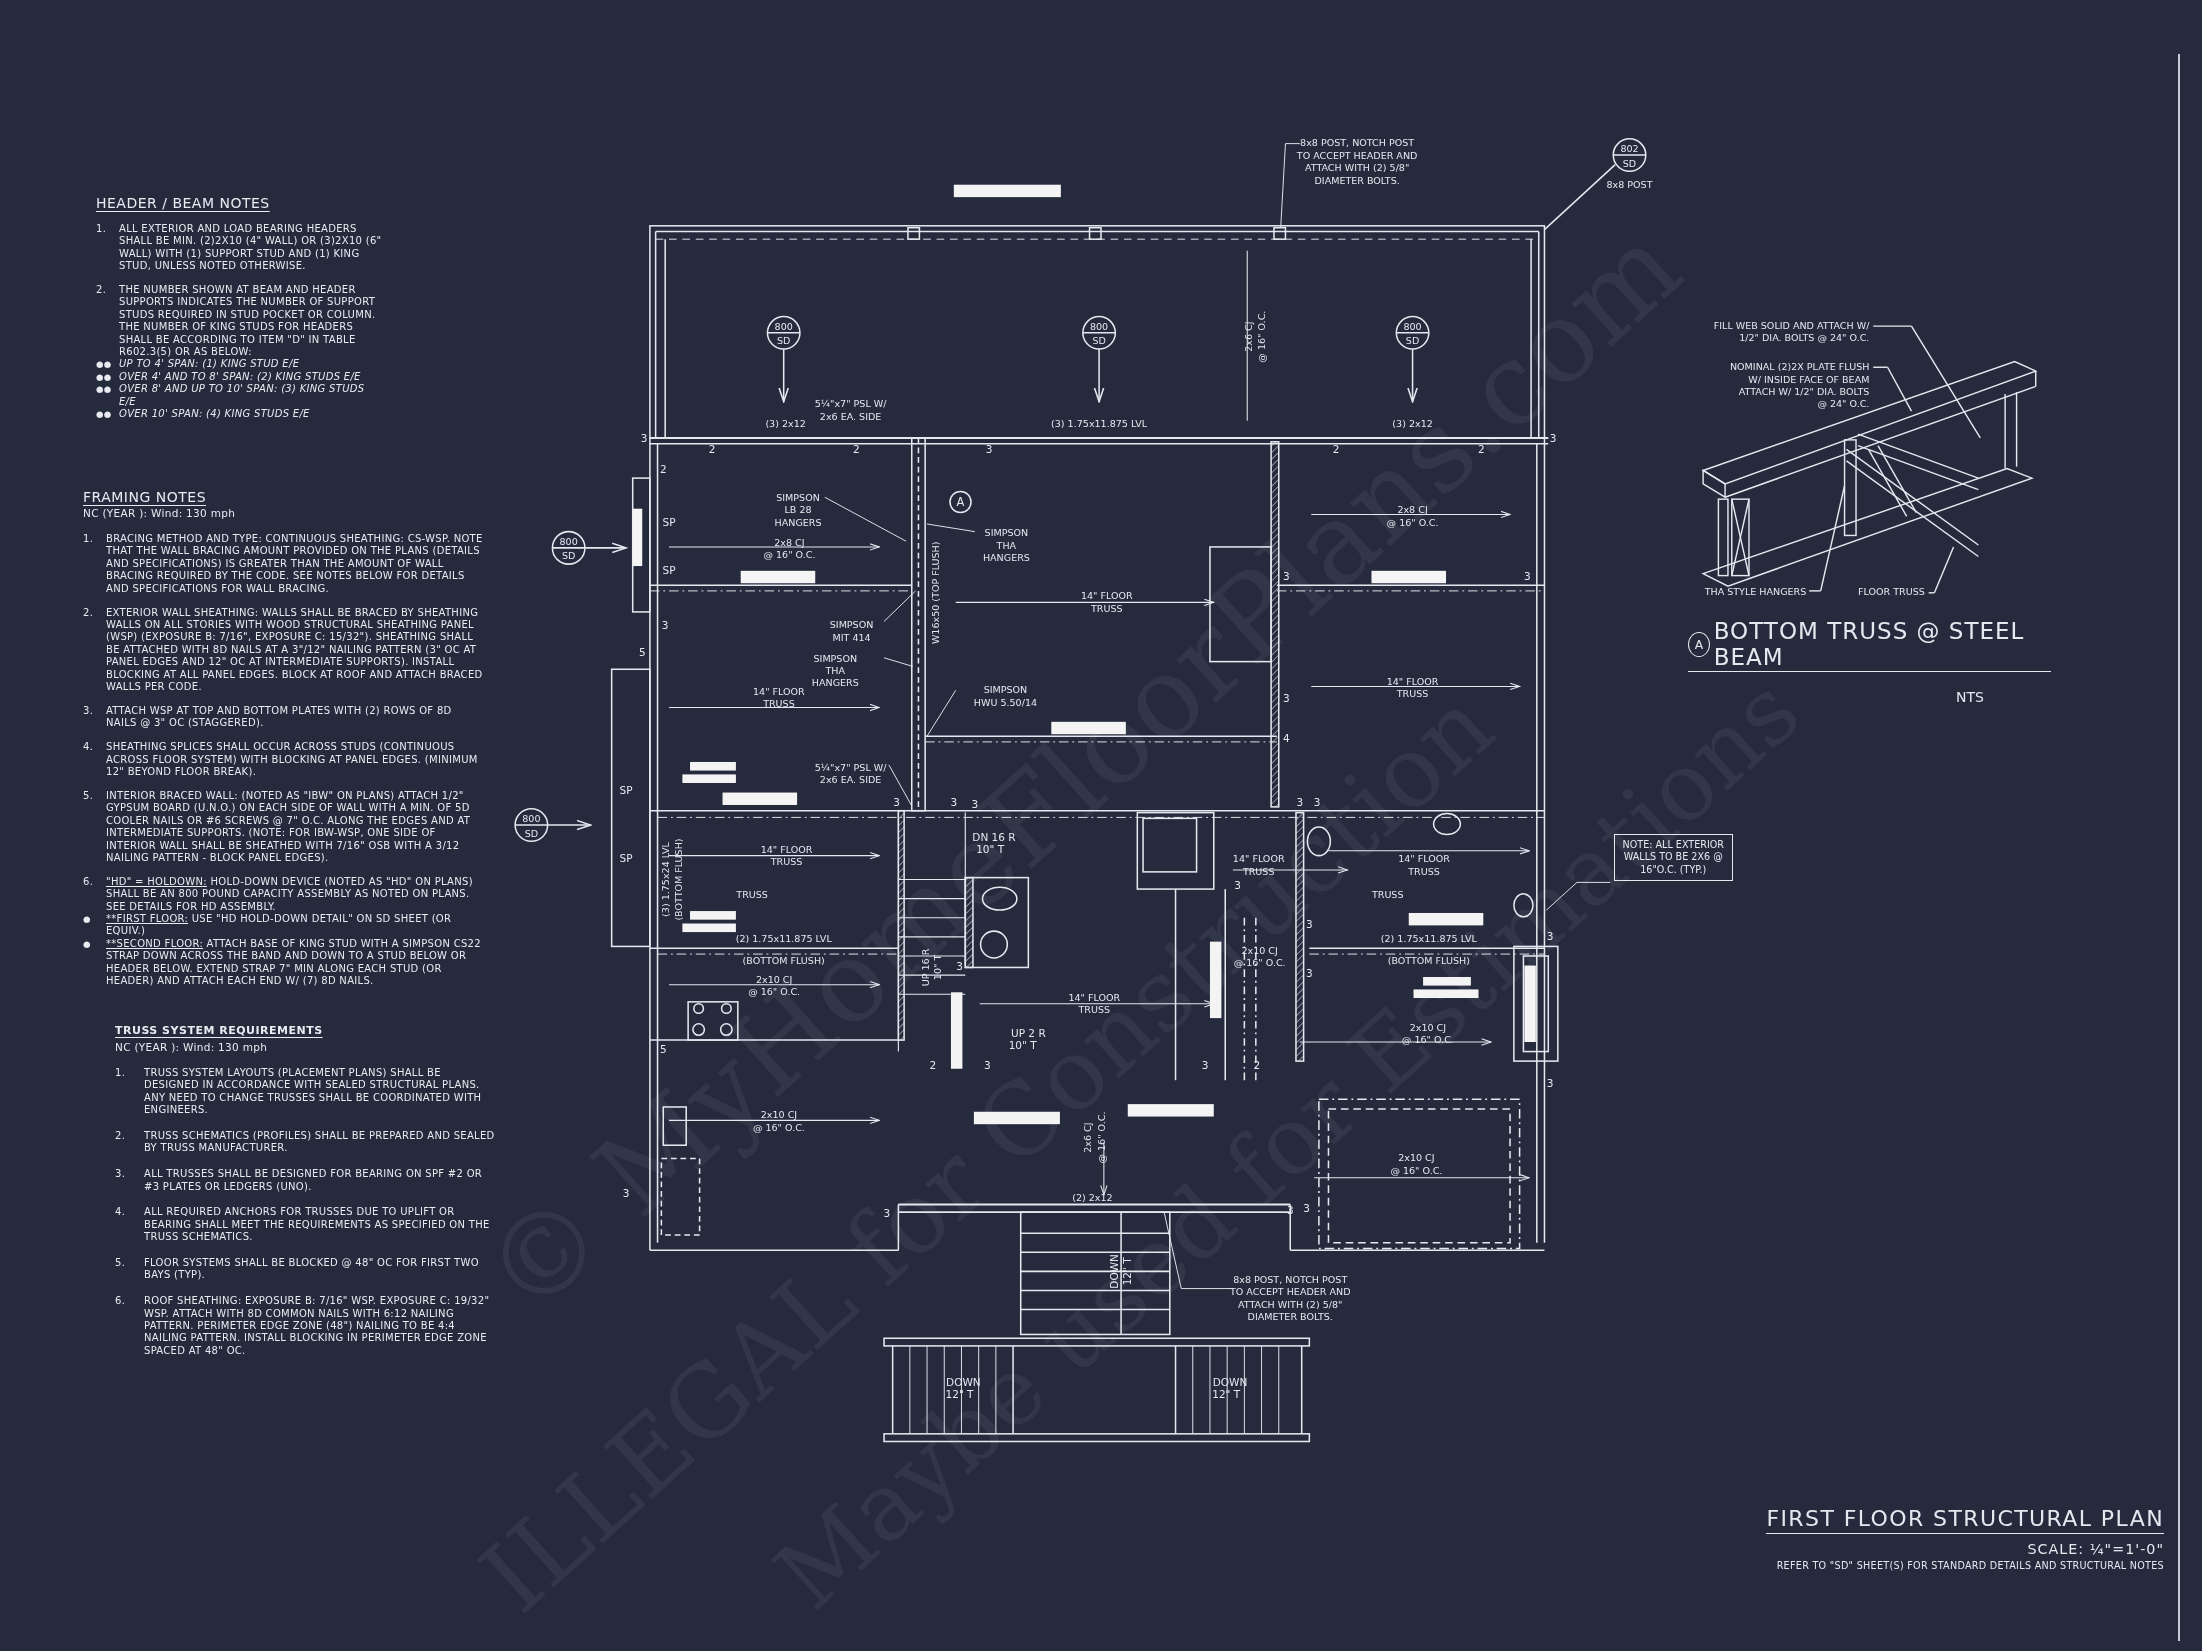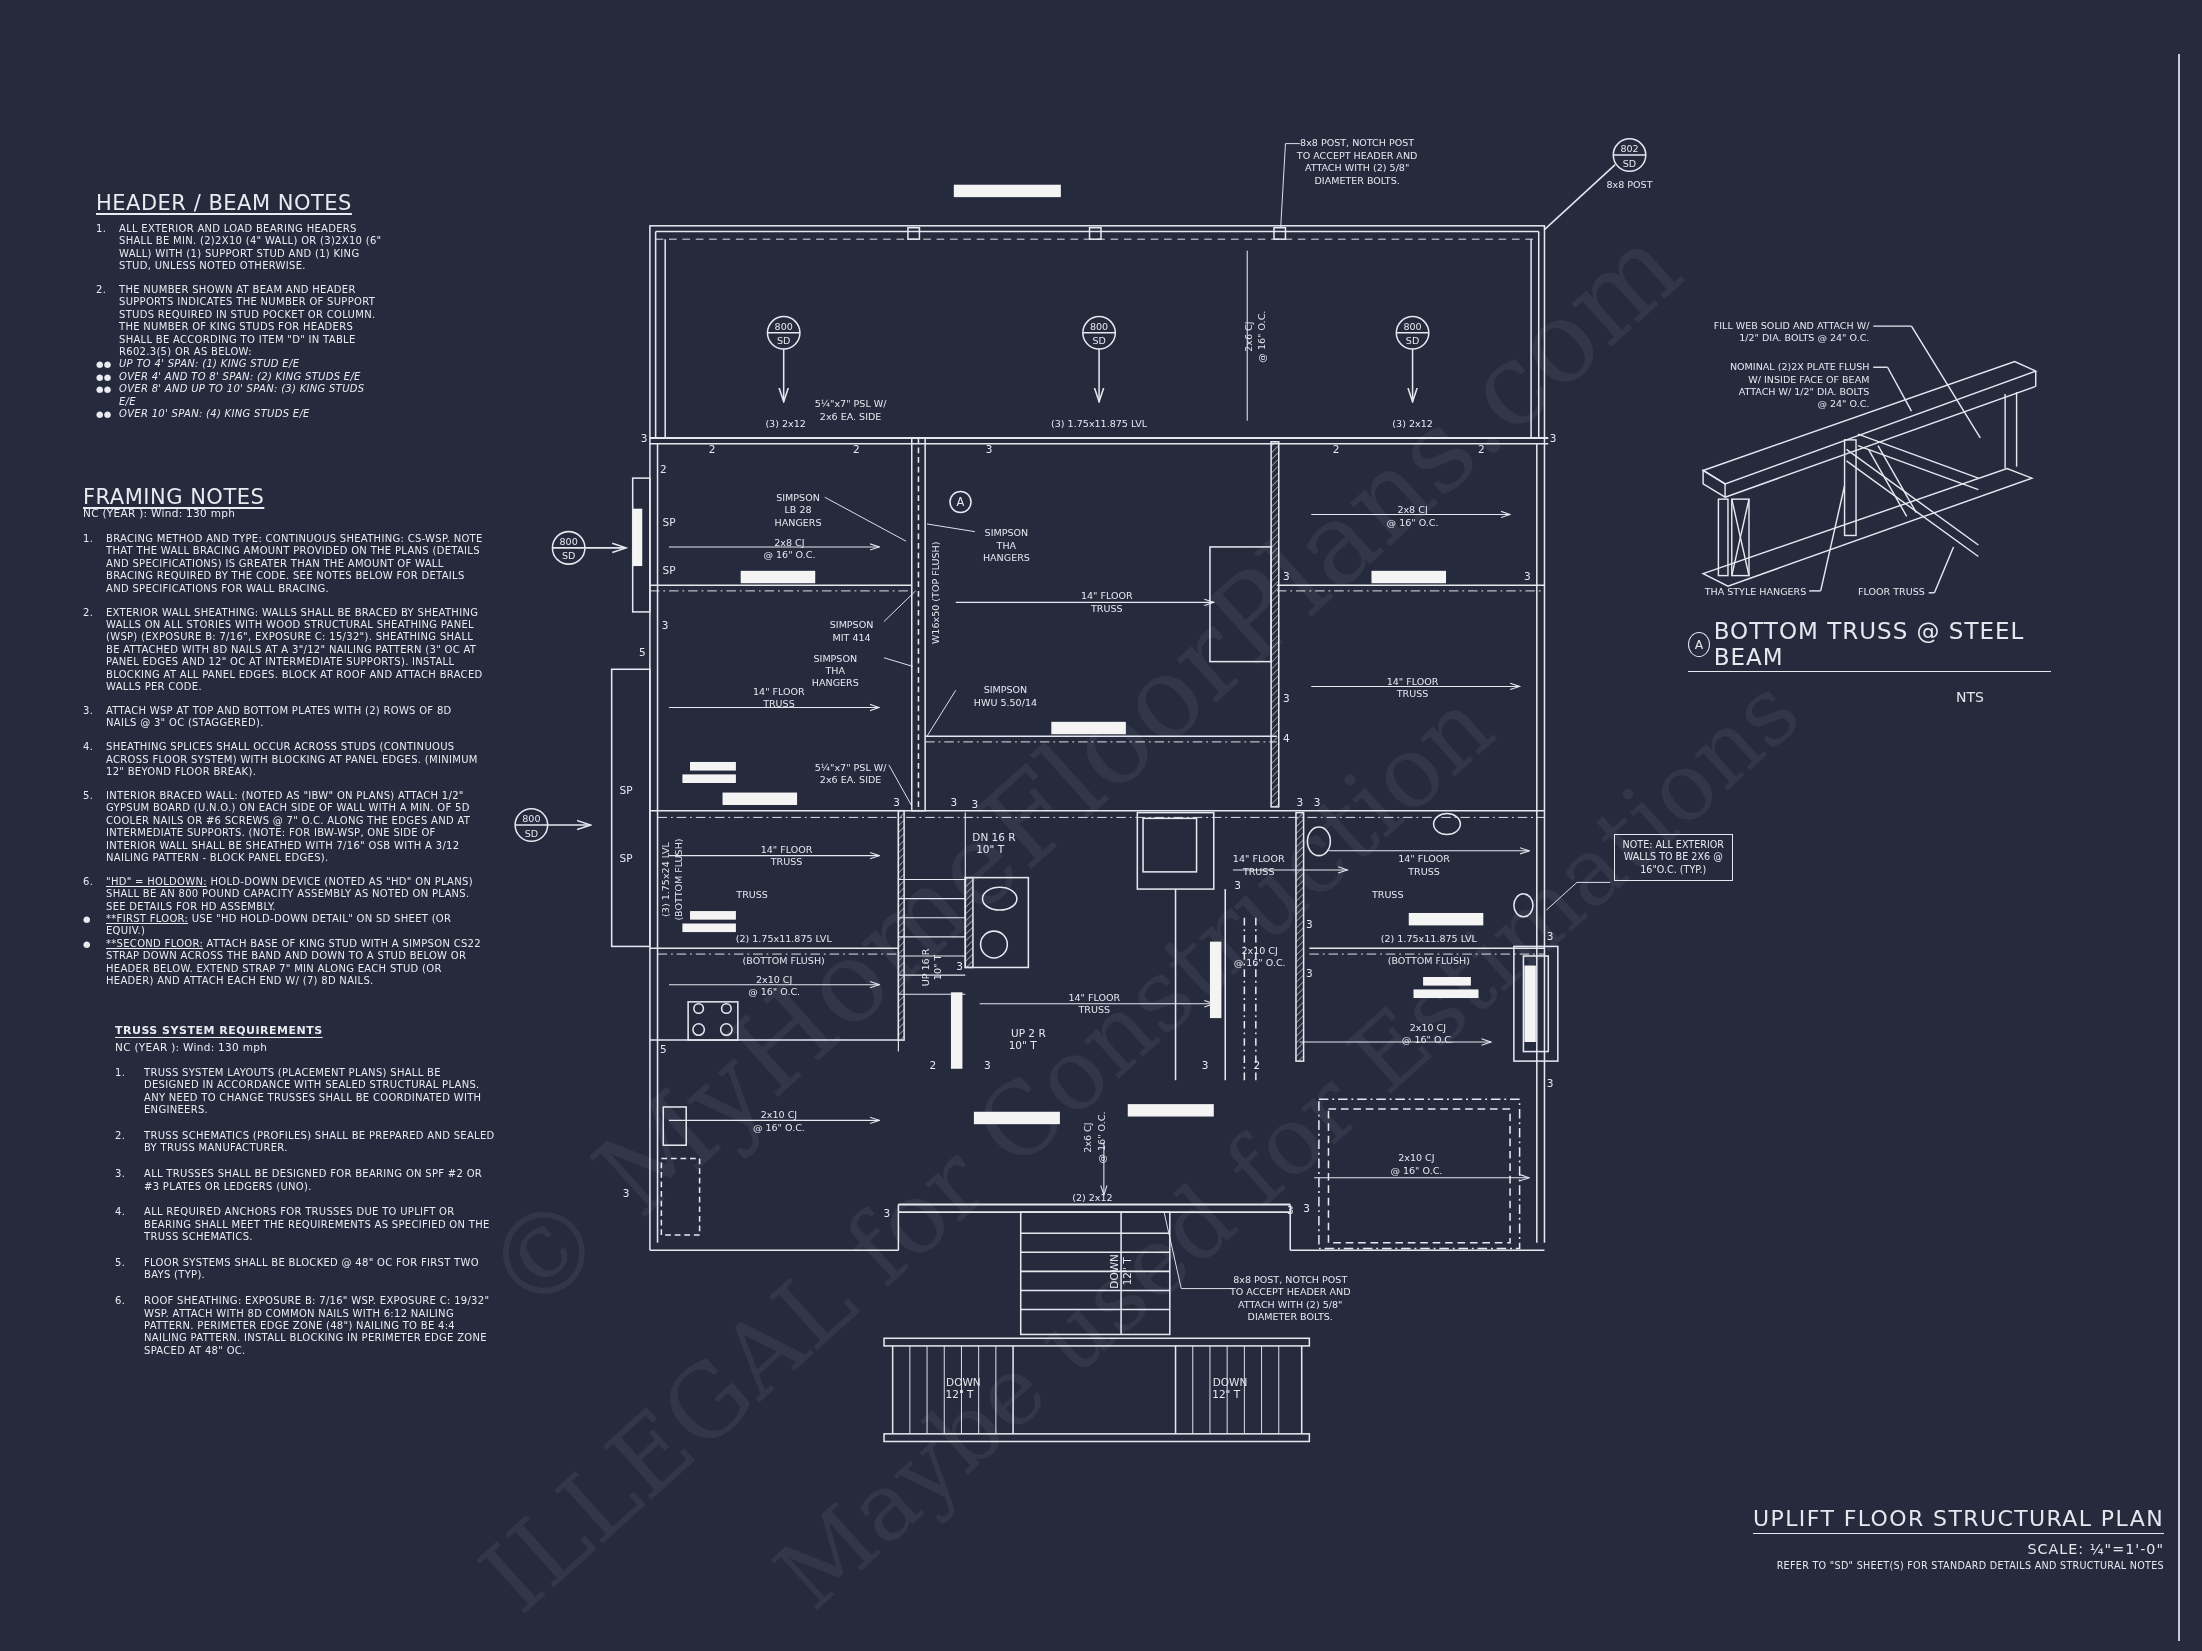--- a/index.html
+++ b/index.html
@@ -4,21 +4,21 @@
 <style>
   html, body { margin:0; padding:0; }
   body {
     width:2202px; height:1652px; overflow:hidden; position:relative;
     background:#252a3d;
     font-family:"DejaVu Sans", sans-serif;
     color:#e6e8ef;
   }
   .abs { position:absolute; }
   .notes { position:absolute; left:96px; font-size:10px; line-height:12.4px; letter-spacing:0.3px; text-transform:uppercase; color:#e9ebf1; }
-  .notes h2 { margin:0 0 3.8px 0; font-weight:normal; font-size:21px; letter-spacing:0.5px; text-decoration:underline; text-underline-offset:2.9px; }
+  .notes h2 { margin:0 0 3.8px 0; font-weight:normal; font-size:14px; letter-spacing:0.5px; text-decoration:underline; text-underline-offset:2.9px; }
   .notes .sub { text-transform:none; font-size:10.5px; margin-bottom:13.4px; }
   .note-item { display:flex; margin-bottom:11.5px; }
   .note-item .num { width:23px; flex:none; }
   .note-item .txt { flex:1; }
   .bullet-item { display:flex; margin-bottom:0; }
   .bullet-item .num { width:23px; flex:none; font-size:8.6px; }
   .bullet-item .txt { flex:1; font-style:italic; }
   .u { text-decoration:underline; }
   svg text { font-family:"DejaVu Sans", sans-serif; fill:#e6e8ef; }
   .title-block { position:absolute; right:38px; top:1506px; text-align:right; }
@@ -548,17 +548,17 @@
 </div>
 <div class="nts">NTS</div>
 
 <div class="callout-box" style="left:1614px; top:834px;">
   <div>NOTE: ALL EXTERIOR</div>
   <div>WALLS TO BE 2x6 @</div>
   <div>16"O.C. (TYP.)</div>
 </div>
 
 <div class="title-block" style="right:38px;">
-  <div class="t1">UPLIFT FLOOR STRUCTURAL PLAN</div>
+  <div class="t1">FIRST FLOOR STRUCTURAL PLAN</div>
   <div class="t2">SCALE: ¼"=1'-0"</div>
   <div class="t3">REFER TO "SD" SHEET(S) FOR STANDARD DETAILS AND STRUCTURAL NOTES</div>
 </div>
 
 
 </body></html>

